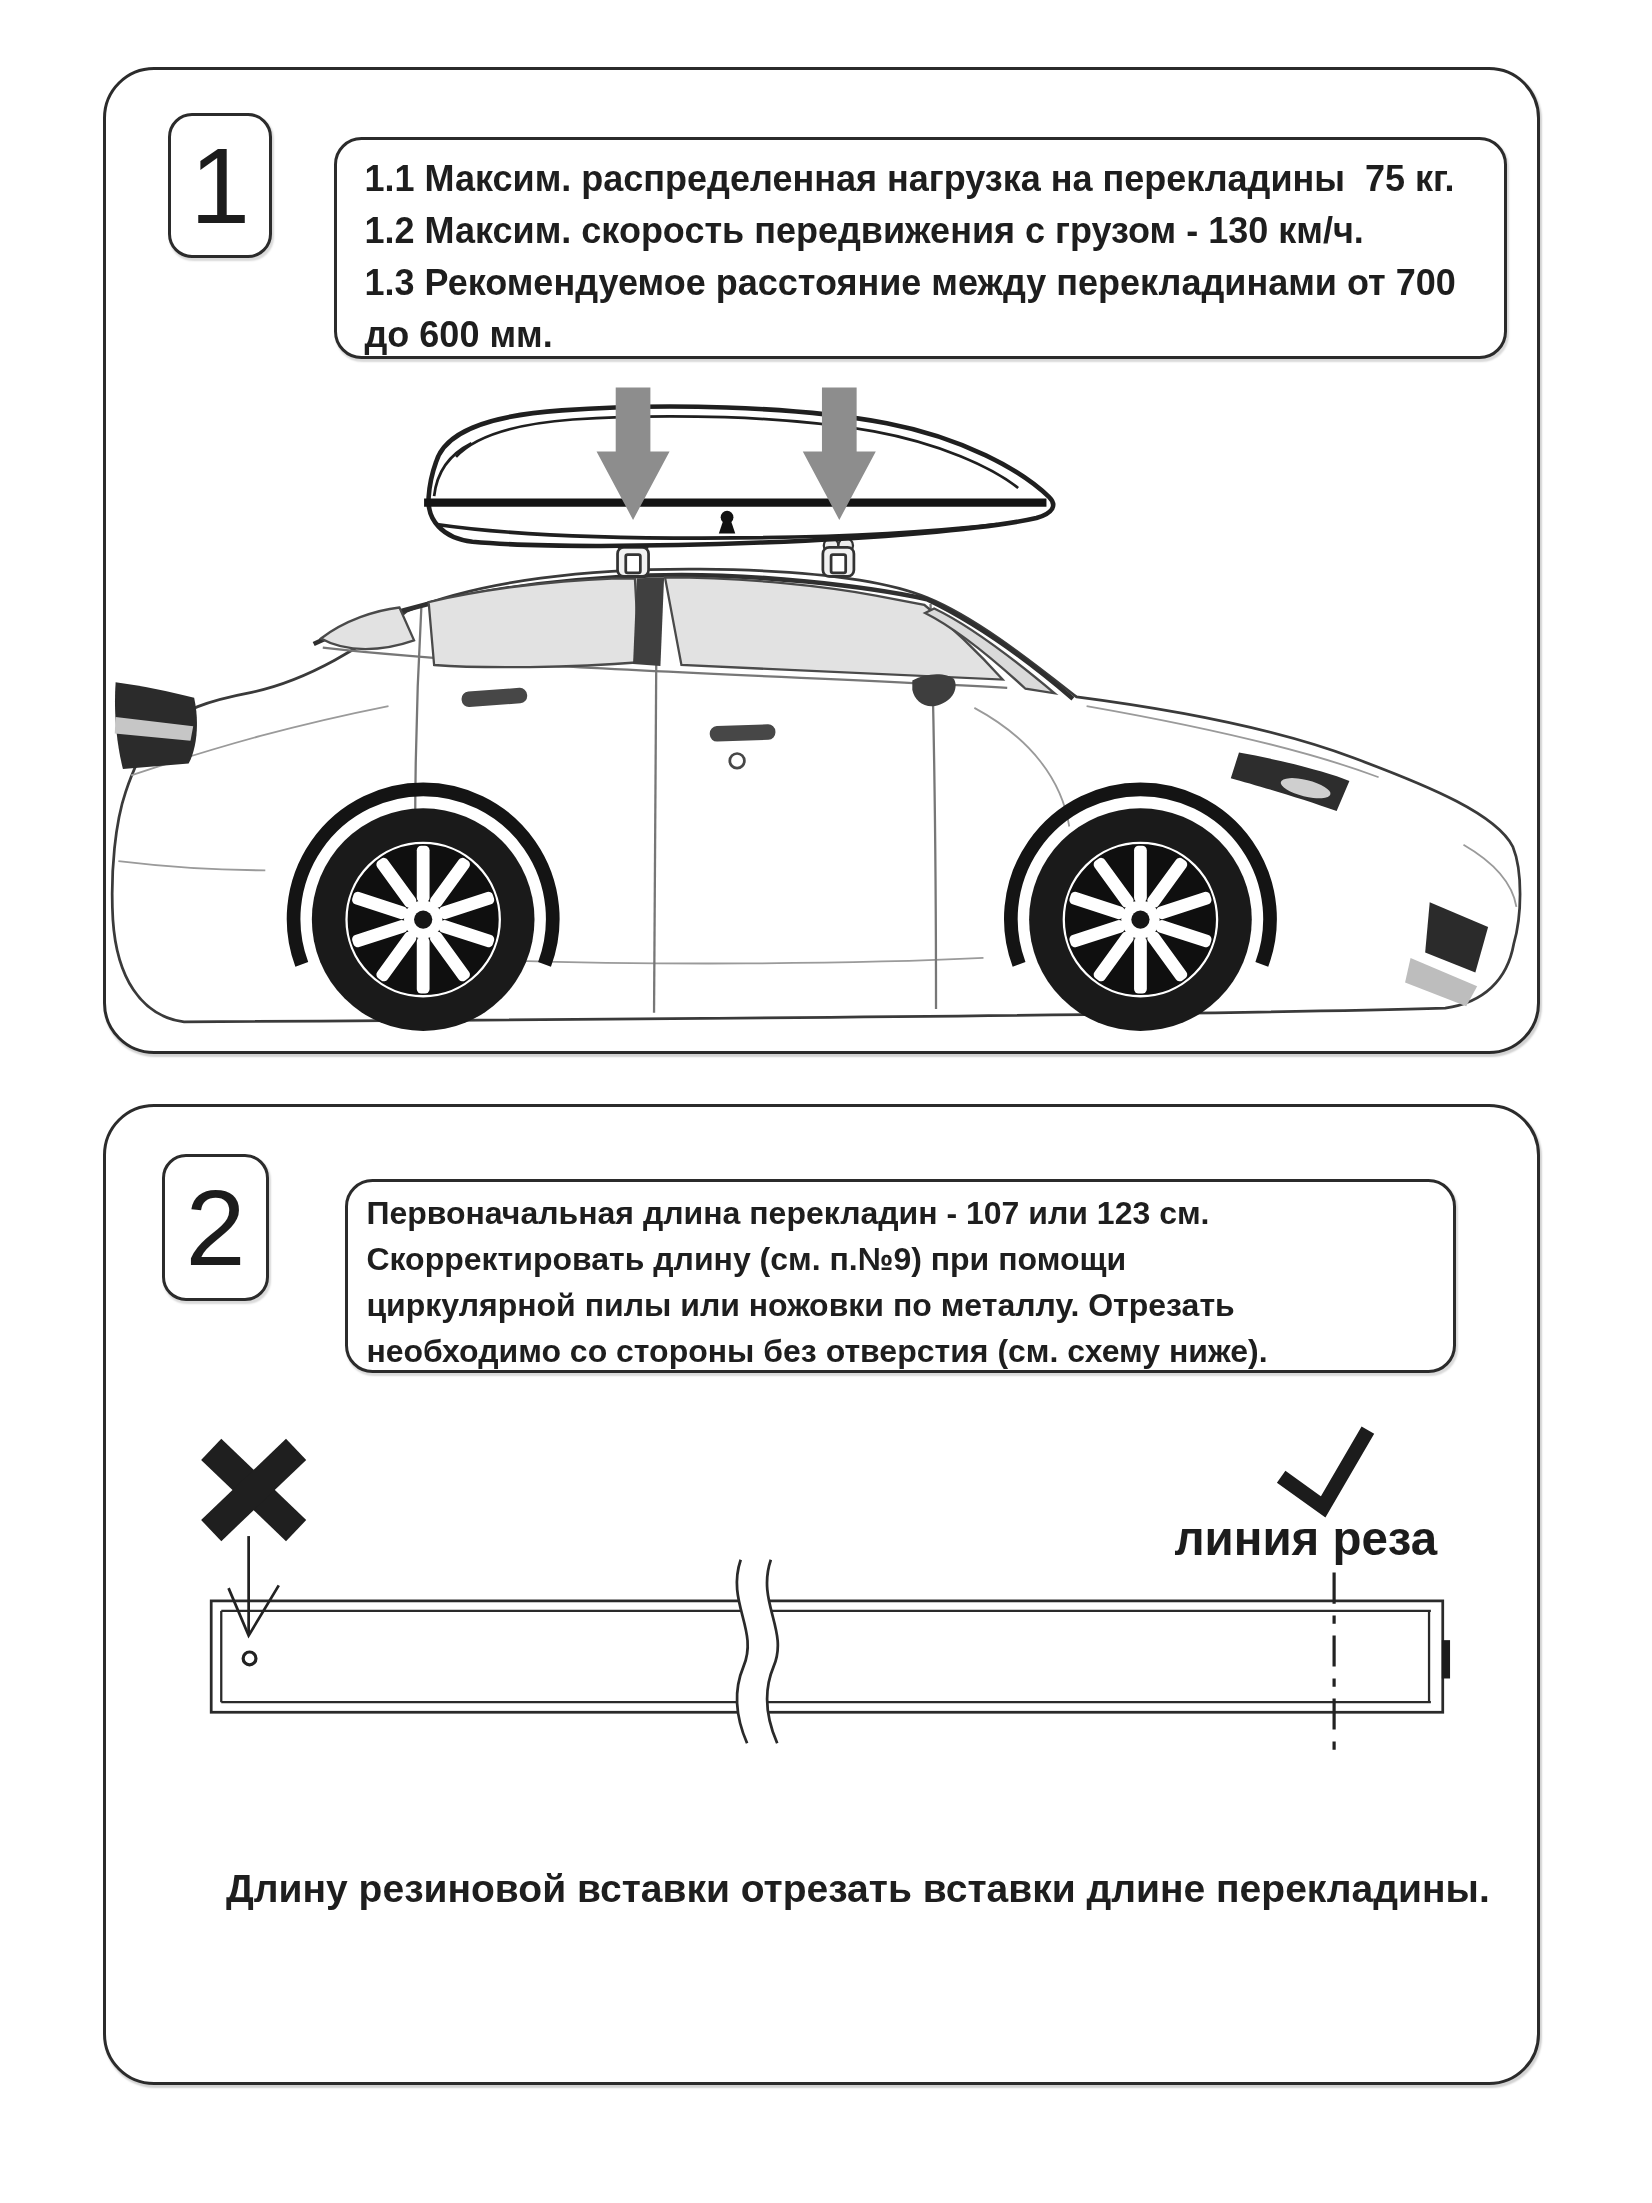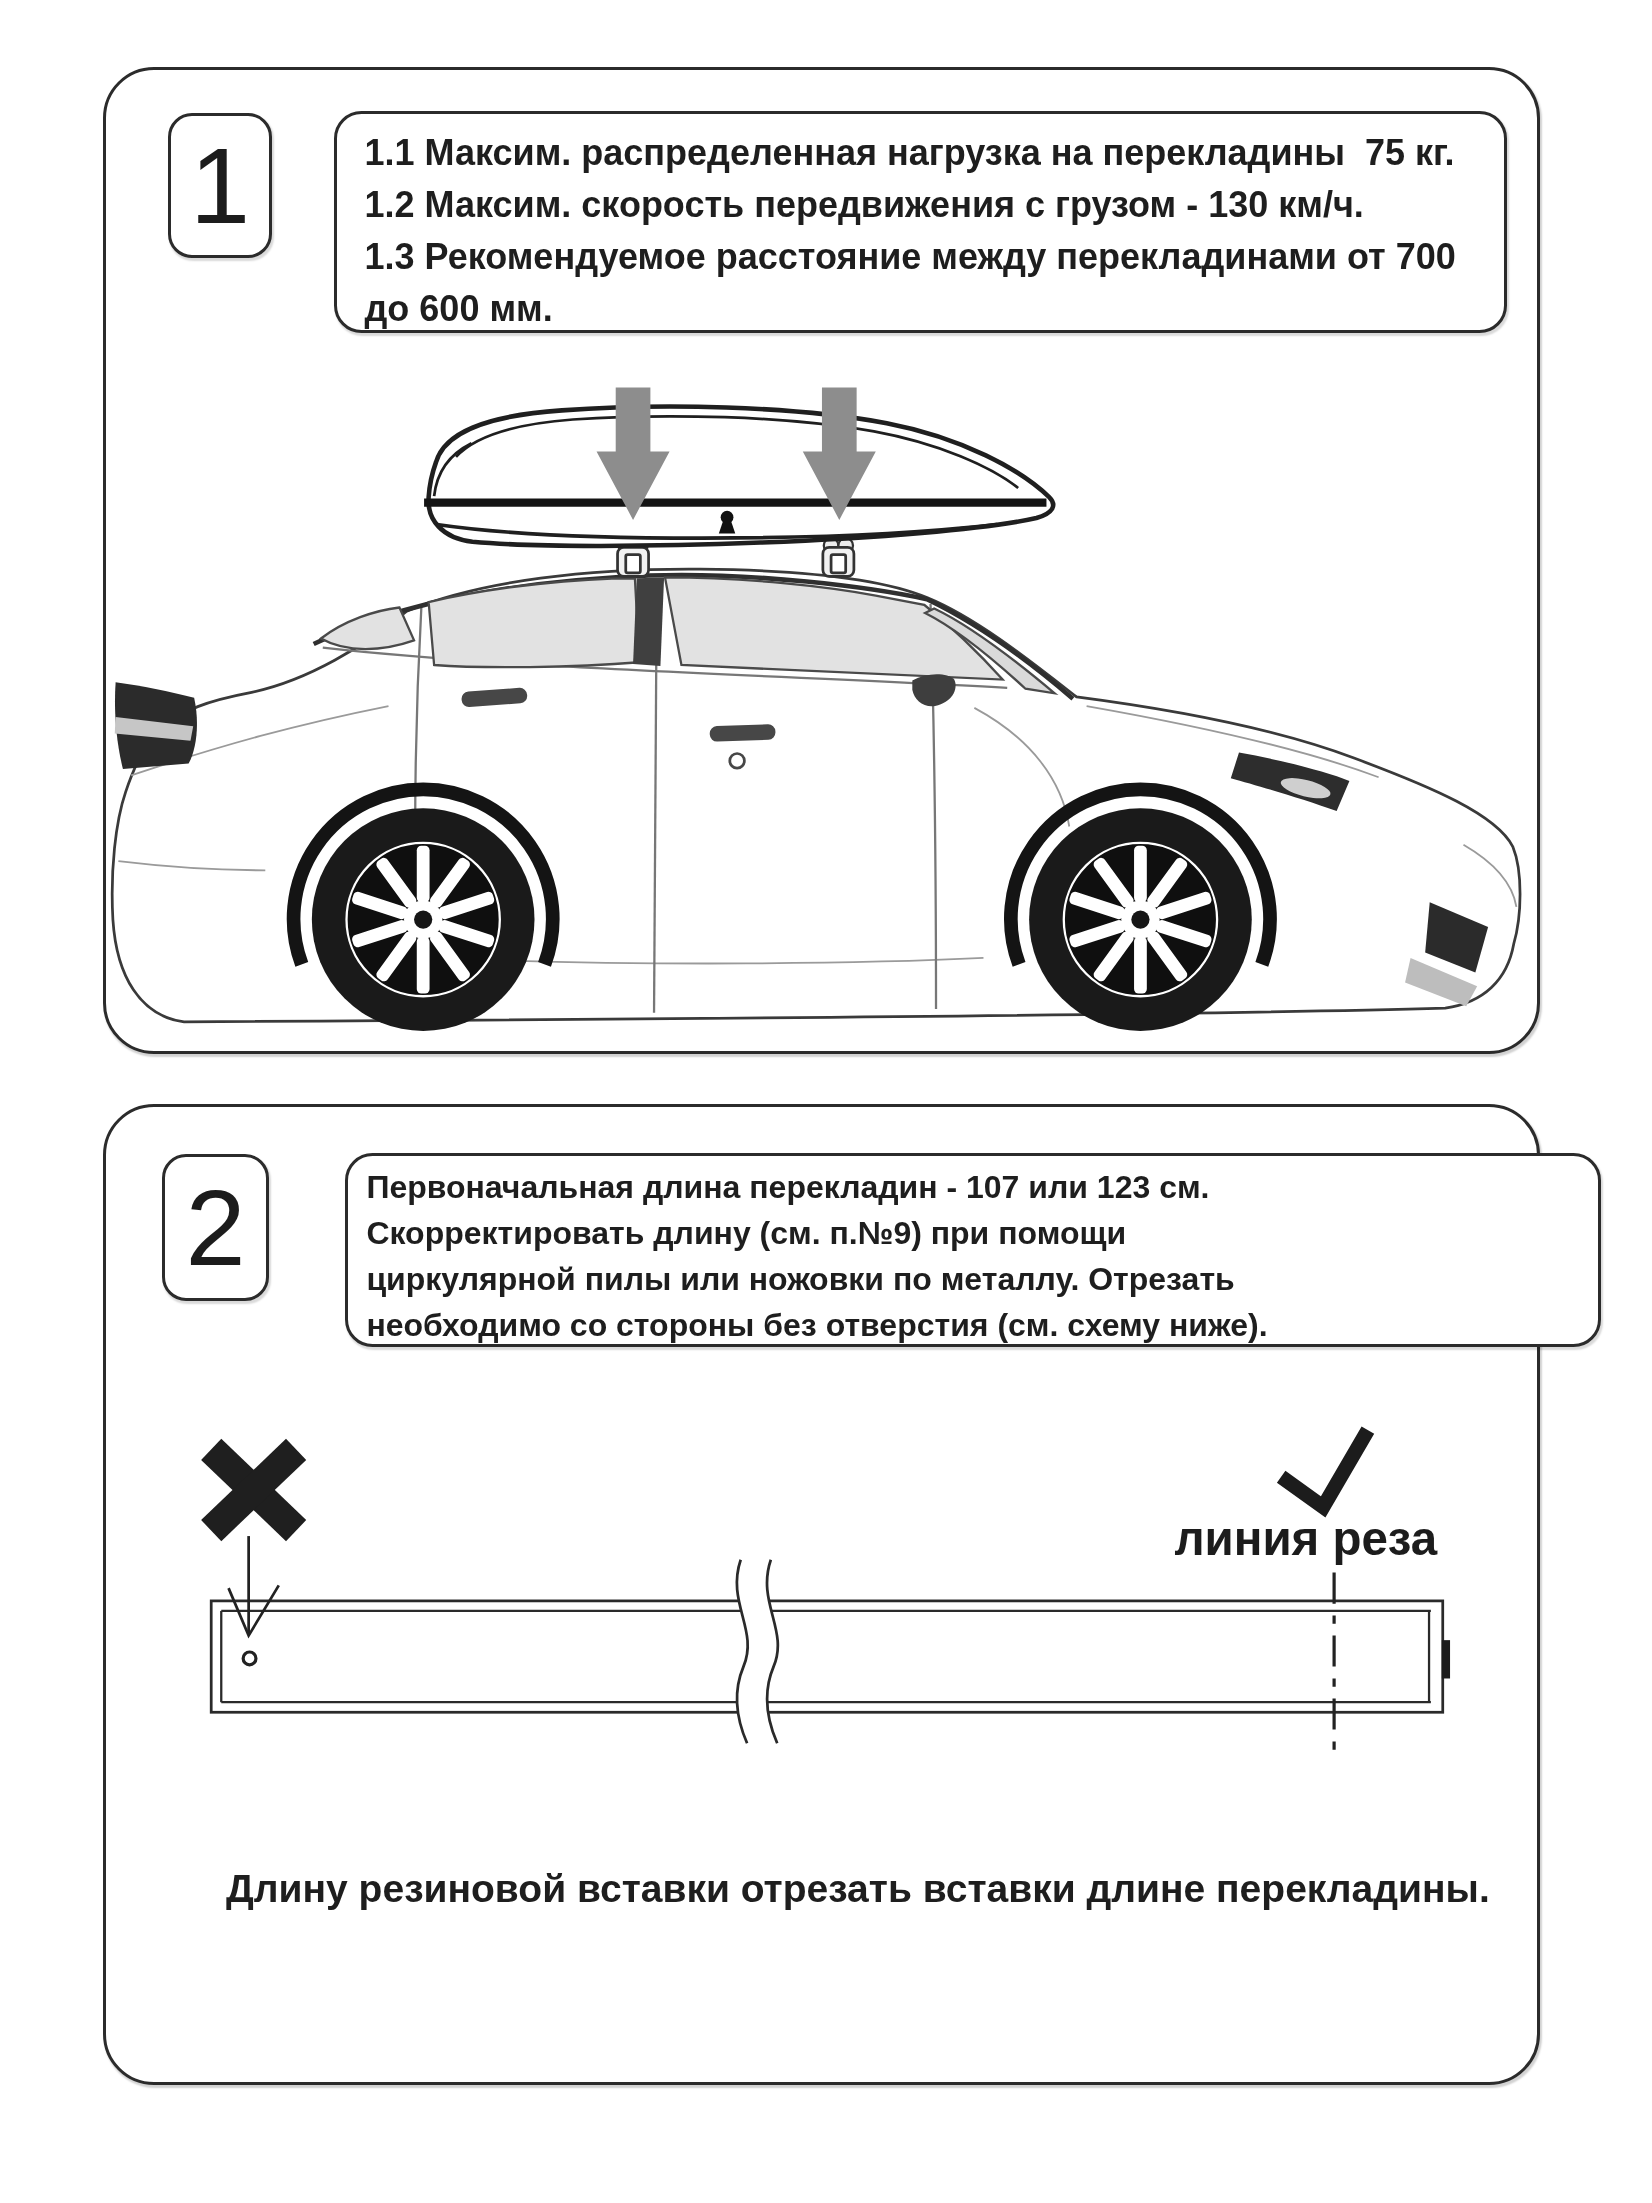--- a/index.html
+++ b/index.html
@@ -8,24 +8,24 @@
   .panel{position:absolute;box-sizing:border-box;border:3.7px solid #2b2b2b;border-radius:51px;
          background:#fff;box-shadow:1.8px 2.8px 1.8px rgba(0,0,0,0.18);}
   #panel-1{left:103px;top:67px;width:1437px;height:987px;}
   #panel-2{left:103px;top:1104px;width:1437px;height:981px;}
   .num-badge{position:absolute;box-sizing:border-box;border:3.7px solid #2b2b2b;border-radius:24px;
              background:#fff;display:flex;align-items:center;justify-content:center;
              font-size:108px;font-weight:400;color:#1c1c1c;box-shadow:1.8px 2.8px 1.8px rgba(0,0,0,0.15);}
   #badge-1{left:62px;top:43px;width:104px;height:145px;}
   #badge-2{left:56px;top:47px;width:107px;height:147px;}
   .tbox{position:absolute;box-sizing:border-box;border:3.7px solid #2b2b2b;border-radius:27.5px;
-        background:#fff;box-shadow:1.8px 2.8px 1.8px rgba(0,0,0,0.15);}
+        background:#fff;box-shadow:1.8px 2.8px 1.8px rgba(0,0,0,0.15);margin-top:26px;}
   #tbox-1{left:228px;top:41px;width:1173px;height:222px;padding:13px 18.4px 0 27.5px;
           font-size:36px;line-height:52px;font-weight:bold;}
-  #tbox-2{left:239px;top:46px;width:1256px;height:194px;padding:8.3px 14.7px 0 18.4px;
+  #tbox-2{left:239px;top:46px;width:1111px;height:194px;padding:8.3px 14.7px 0 18.4px;
           font-size:32px;line-height:46px;font-weight:bold;}
   .tb-line{display:block;white-space:pre-wrap;color:#1e1e1e;}
   .illus{position:absolute;left:0;top:0;width:100%;height:100%;}
   .note{position:absolute;left:120px;top:760px;font-size:39px;font-weight:bold;color:#1e1e1e;
         white-space:pre;}
 </style>
 </head>
 <body>
 
 <div class="page">

